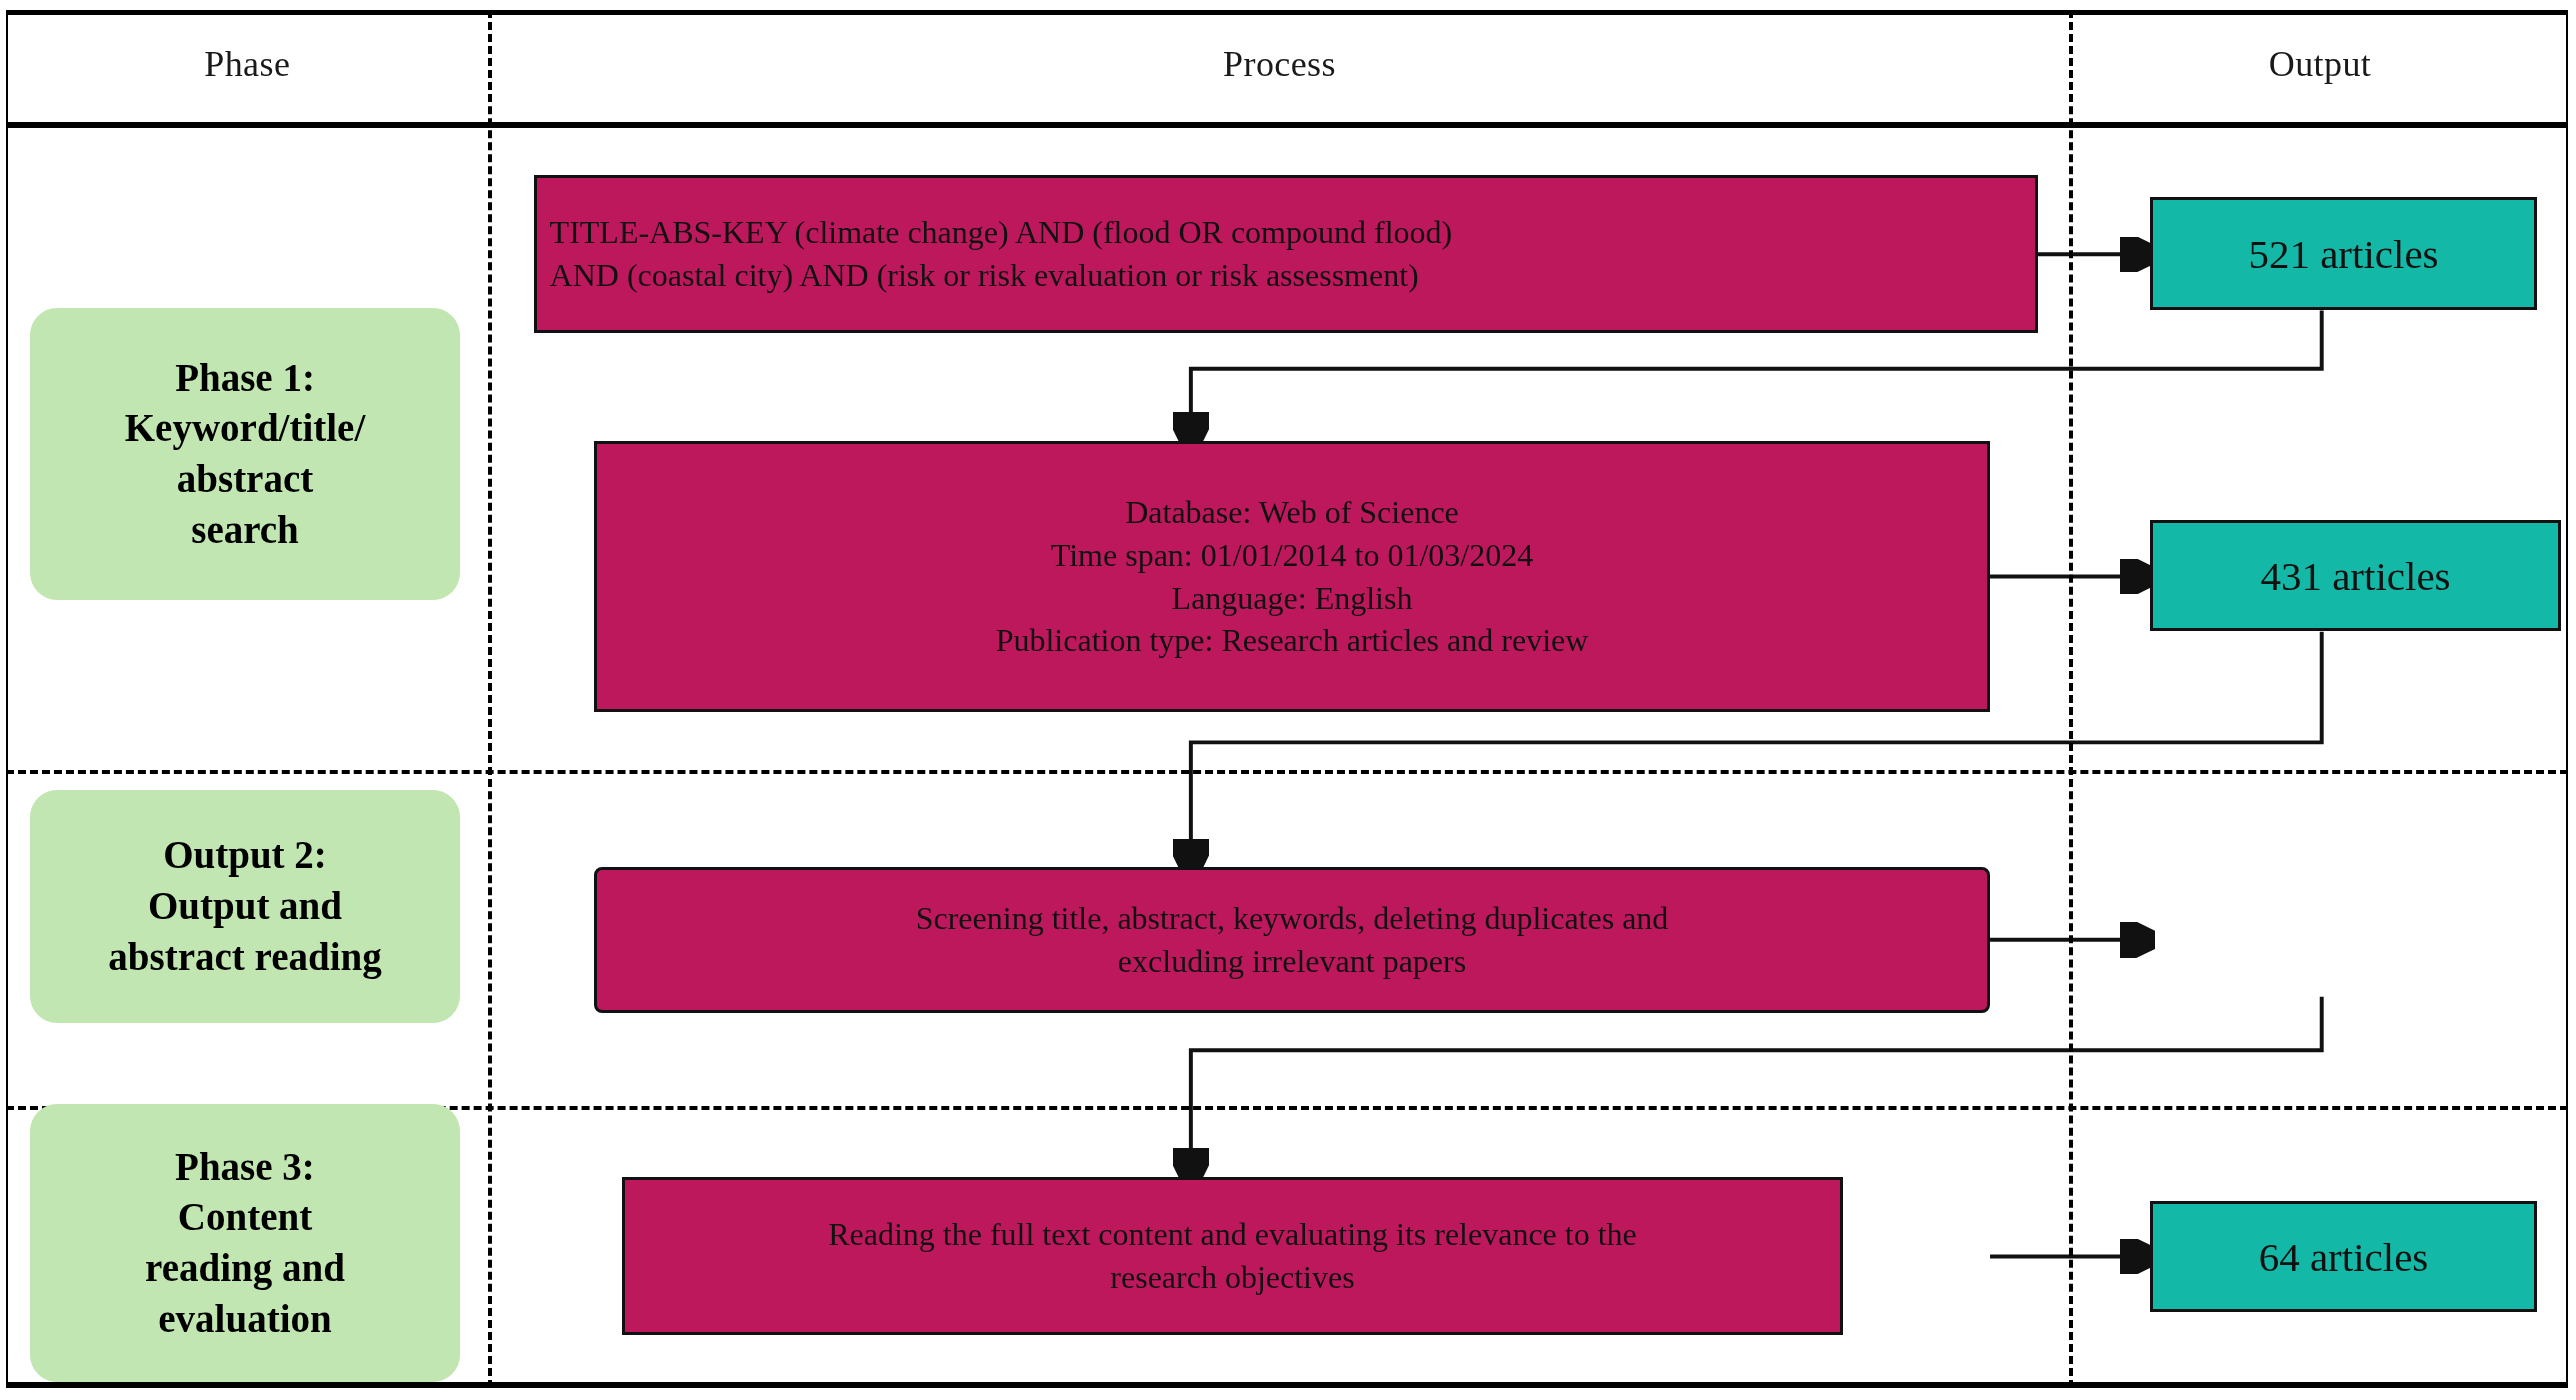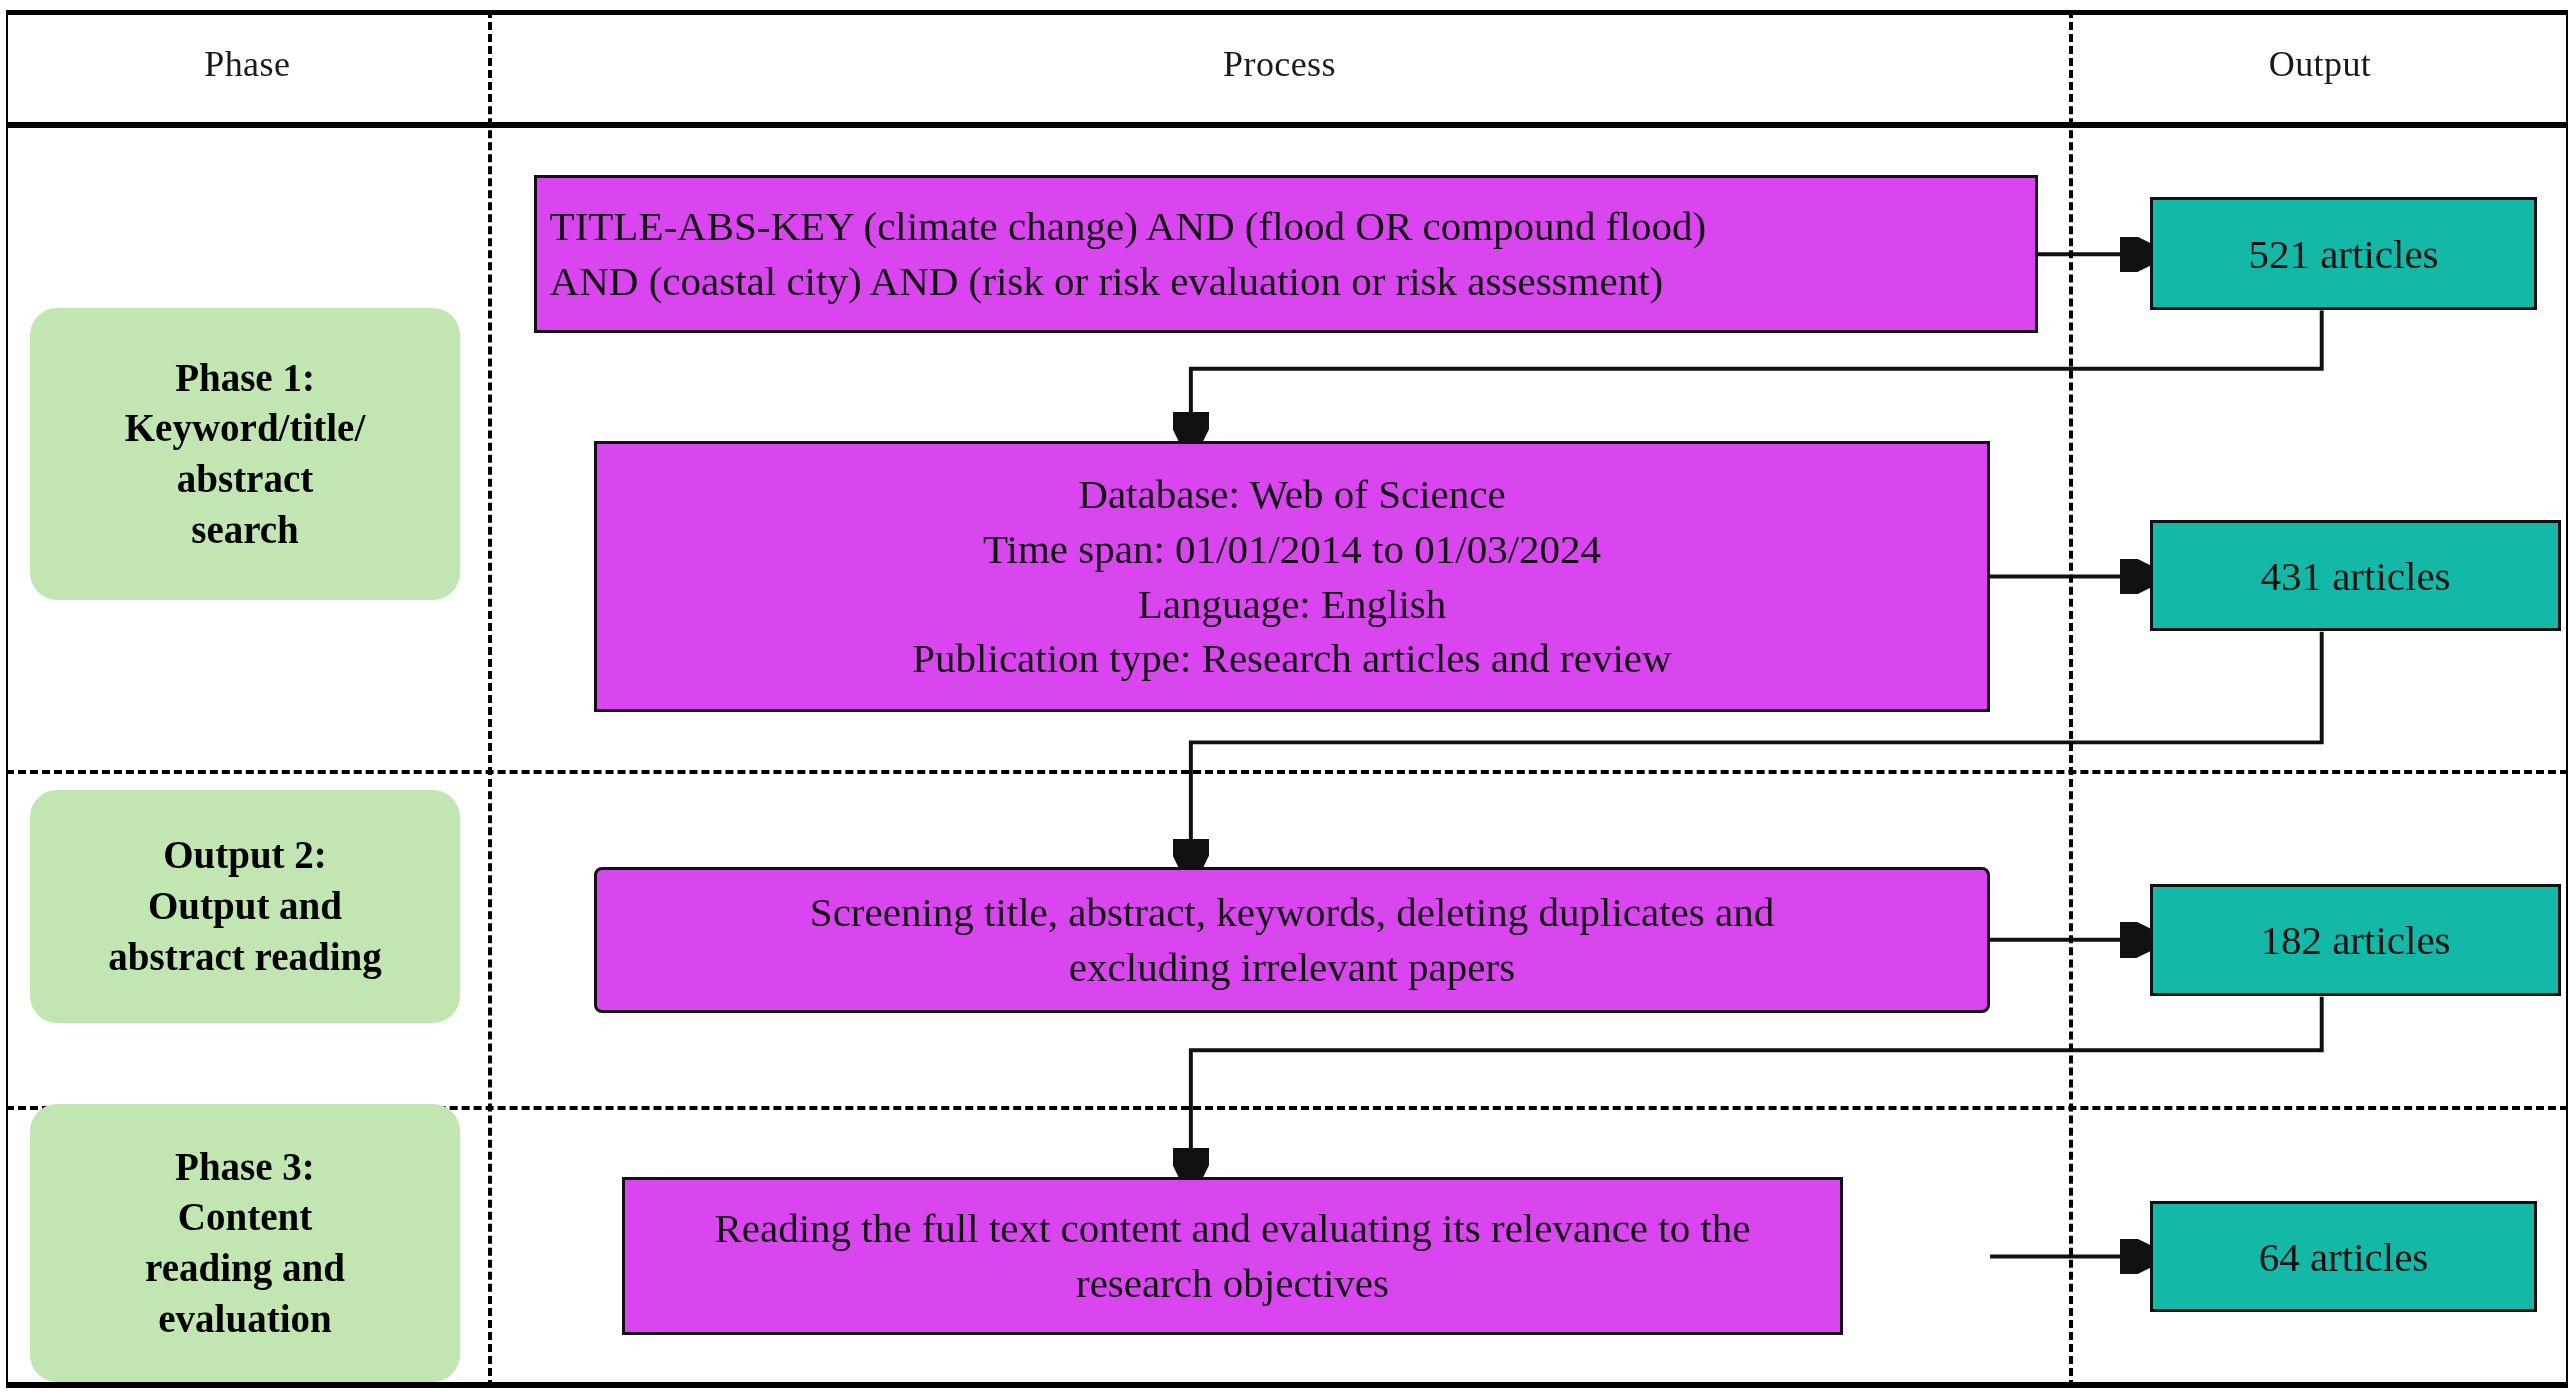--- a/index.html
+++ b/index.html
@@ -58,26 +58,26 @@
     text-align:center;
     font-weight:bold; font-size:39px; line-height:1.30;
     color:#000;
     padding:0 0;
     box-sizing:border-box;
   }
 
   
   .pbox{
     position:absolute;
-    background:#d946ef;
+    background:#be185d;
     border:3.2px solid #111;
     box-sizing:border-box;
     display:flex; align-items:center; justify-content:center;
     text-align:center;
-    font-size:41px; line-height:1.34;
+    font-size:32px; line-height:1.34;
     color:#111;
     padding:3.2px 12.6px;
   }
   .pbox.left-align{ text-align:left; justify-content:flex-start; }
   .obox{
     position:absolute;
     background:#14b8a6;
     border:3.2px solid #111;
     box-sizing:border-box;
     display:flex; align-items:center; justify-content:center;
@@ -167,23 +167,20 @@
     </div>
   </div>
 
   <div class="pbox" style="left:594px;top:867px;width:1396px;height:146px;border-radius:8px;">
     <div>
       <div>Screening title, abstract, keywords, deleting duplicates and</div>
       <div>excluding irrelevant papers</div>
     </div>
   </div>
 
-  <div class="obox" style="left:2150px;top:884px;width:411px;height:112px;">
-    <span>182 articles</span>
-  </div>
 
   <div class="pill" style="left:30px;top:1104px;width:430px;height:278px;">
     <div>
       <div>Phase 3:</div>
       <div>Content</div>
       <div>reading and</div>
       <div>evaluation</div>
     </div>
   </div>
 

